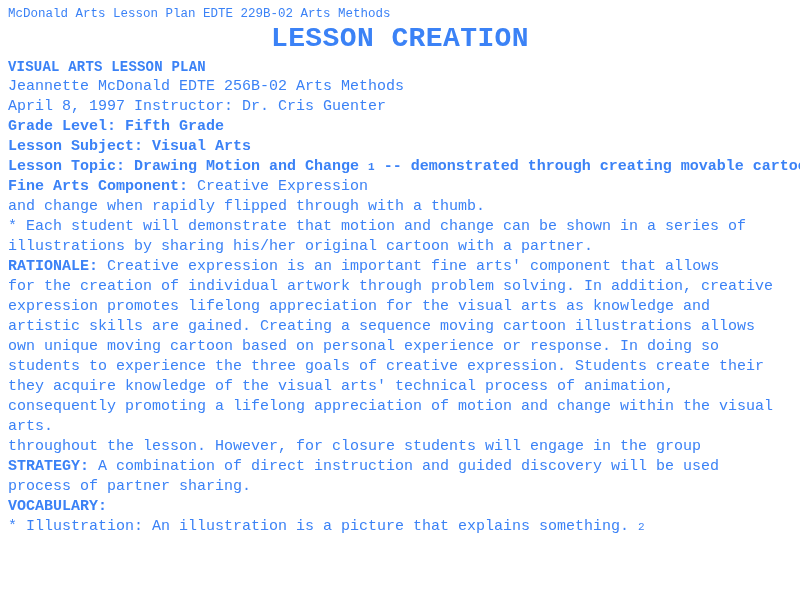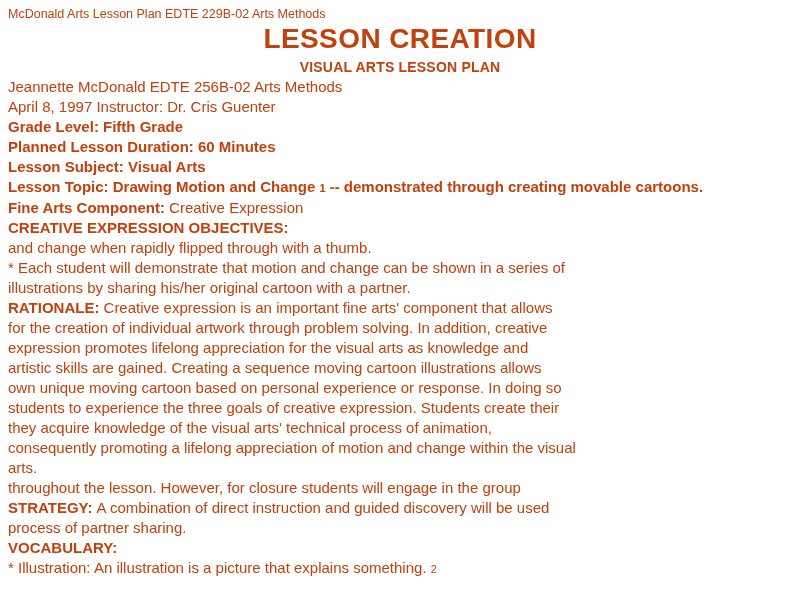--- a/index.html
+++ b/index.html
@@ -10,42 +10,41 @@
   body {
     width: 800px;
     height: 600px;
     overflow: hidden;
   }
   .page {
     box-sizing: border-box;
     width: 800px;
     height: 600px;
     padding: 7px 8px 0 8px;
-    font-family: Liberation Sans, sans-serif;
-    color: #c2410c;
+    font-family: Liberation Mono, monospace;
+    color: #3b82f6;
     background: #ffffff;
   }
   .doc-header {
     font-size: 12.5px;
     line-height: 14px;
     white-space: pre;
   }
   .title {
     font-size: 28px;
     line-height: 32px;
     font-weight: 700;
     text-align: center;
     margin: 2px 0 0 0;
     letter-spacing: 0.4px;
   }
   .subtitle {
     font-size: 14px;
     line-height: 16px;
     font-weight: 700;
-    text-align: center;
     margin-top: 4px;
     letter-spacing: 0.2px;
   }
   .doc-body {
     margin-top: 2px;
   }
   .line {
     font-size: 15px;
     line-height: 20px;
     white-space: pre;
@@ -57,25 +56,23 @@
 <body>
 
 <div class="page">
   <div class="doc-header">McDonald Arts Lesson Plan EDTE 229B-02 Arts Methods</div>
   <h1 class="title">LESSON CREATION</h1>
   <div class="subtitle">VISUAL ARTS LESSON PLAN</div>
   <div class="doc-body">
       <div class="line"><span>Jeannette McDonald EDTE 256B-02 Arts Methods</span></div>
       <div class="line"><span>April 8, 1997 Instructor: Dr. Cris Guenter</span></div>
       <div class="line"><span class="b">Grade Level: Fifth Grade</span></div>
-      <div class="line"><span class="b">Planned Lesson Duration: 60 Minutes</span></div>
       <div class="line"><span class="b">Lesson Subject: Visual Arts</span></div>
       <div class="line"><span class="b">Lesson Topic: Drawing Motion and Change </span><span class="b sm">1</span><span class="b"> -- demonstrated through creating movable cartoons.</span></div>
       <div class="line"><span class="b">Fine Arts Component: </span><span>Creative Expression</span></div>
-      <div class="line"><span class="b">CREATIVE EXPRESSION OBJECTIVES:</span></div>
       <div class="line"><span>and change when rapidly flipped through with a thumb.</span></div>
       <div class="line"><span>* Each student will demonstrate that motion and change can be shown in a series of</span></div>
       <div class="line"><span>illustrations by sharing his/her original cartoon with a partner.</span></div>
       <div class="line"><span class="b">RATIONALE: </span><span>Creative expression is an important fine arts' component that allows</span></div>
       <div class="line"><span>for the creation of individual artwork through problem solving. In addition, creative</span></div>
       <div class="line"><span>expression promotes lifelong appreciation for the visual arts as knowledge and</span></div>
       <div class="line"><span>artistic skills are gained. Creating a sequence moving cartoon illustrations allows</span></div>
       <div class="line"><span>own unique moving cartoon based on personal experience or response. In doing so</span></div>
       <div class="line"><span>students to experience the three goals of creative expression. Students create their</span></div>
       <div class="line"><span>they acquire knowledge of the visual arts' technical process of animation,</span></div>

